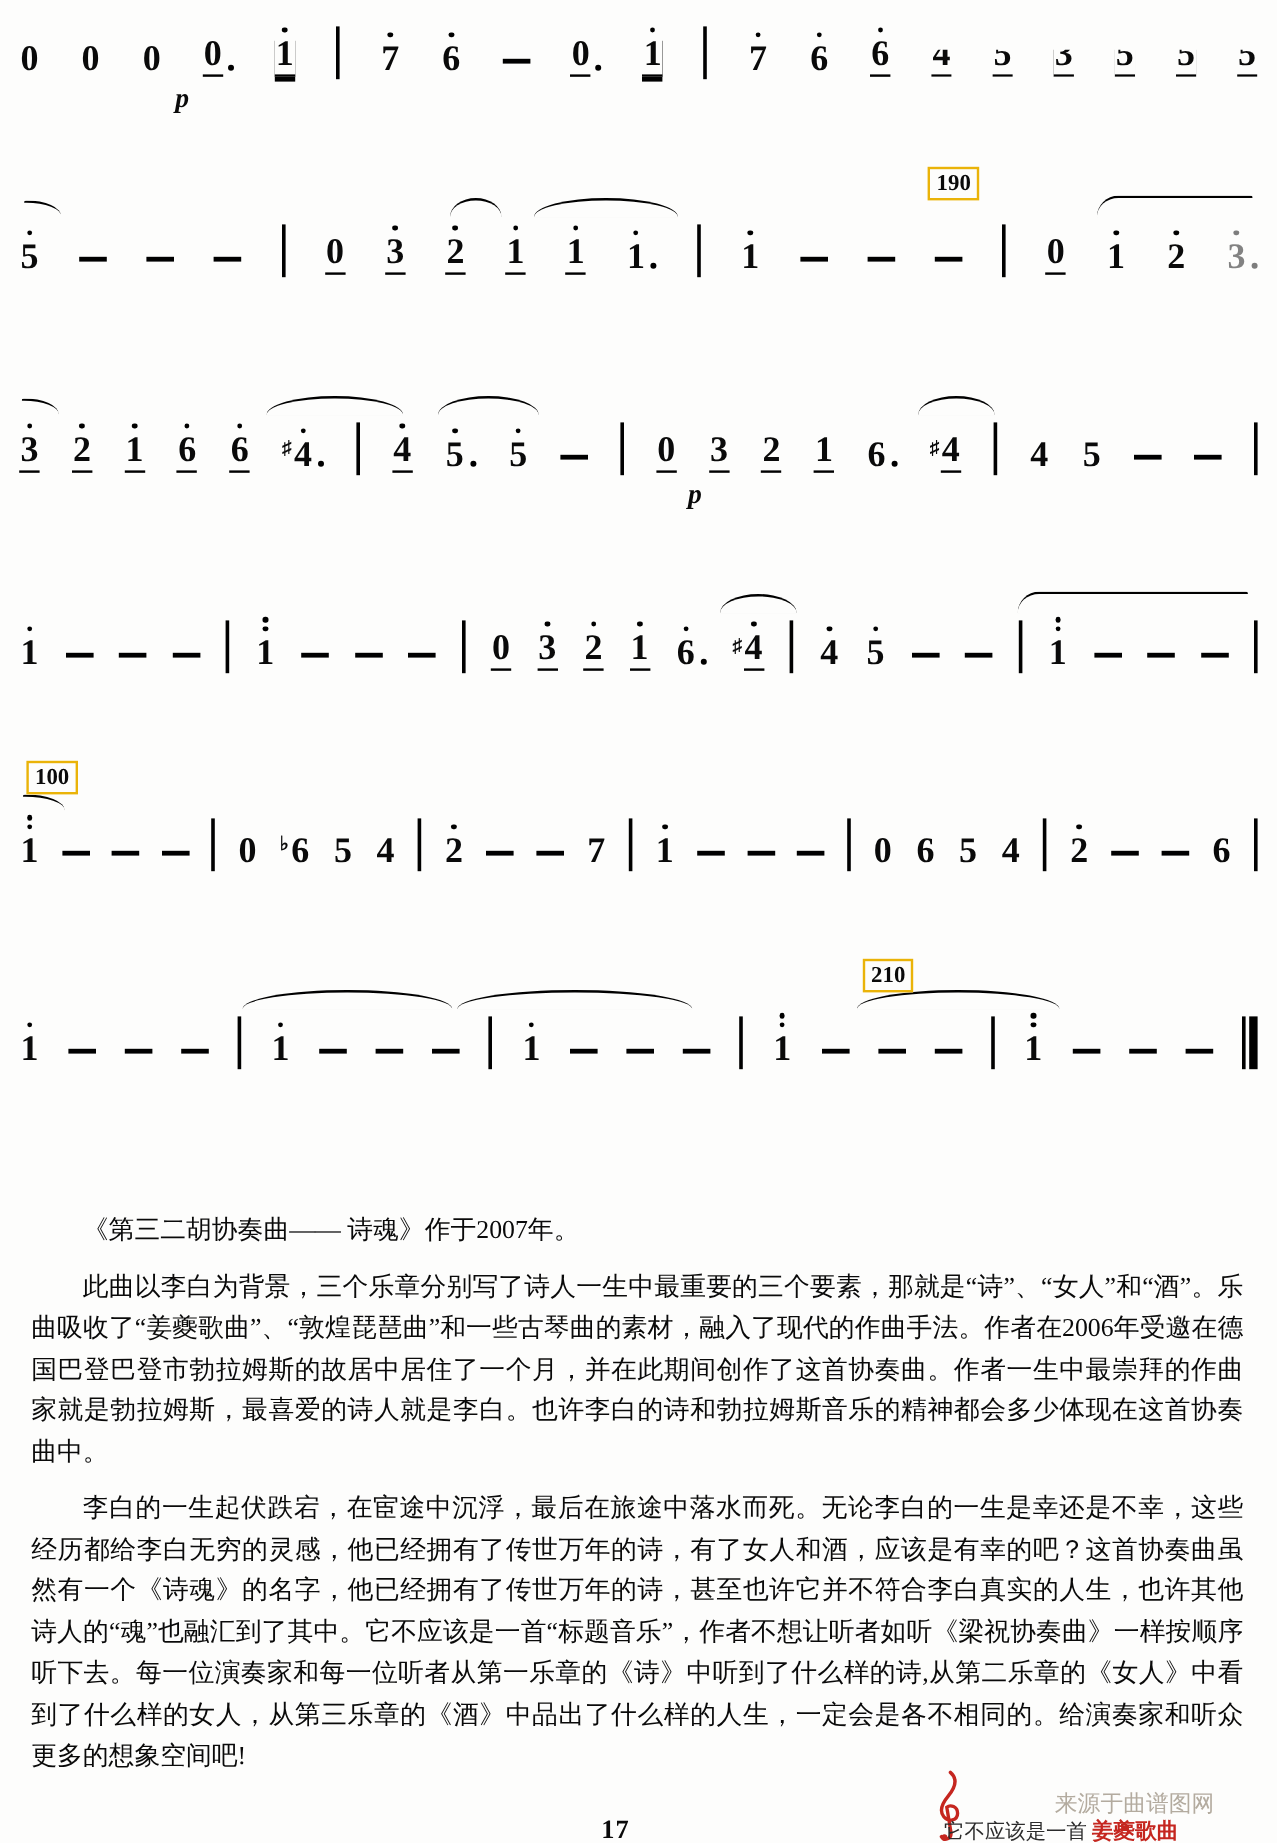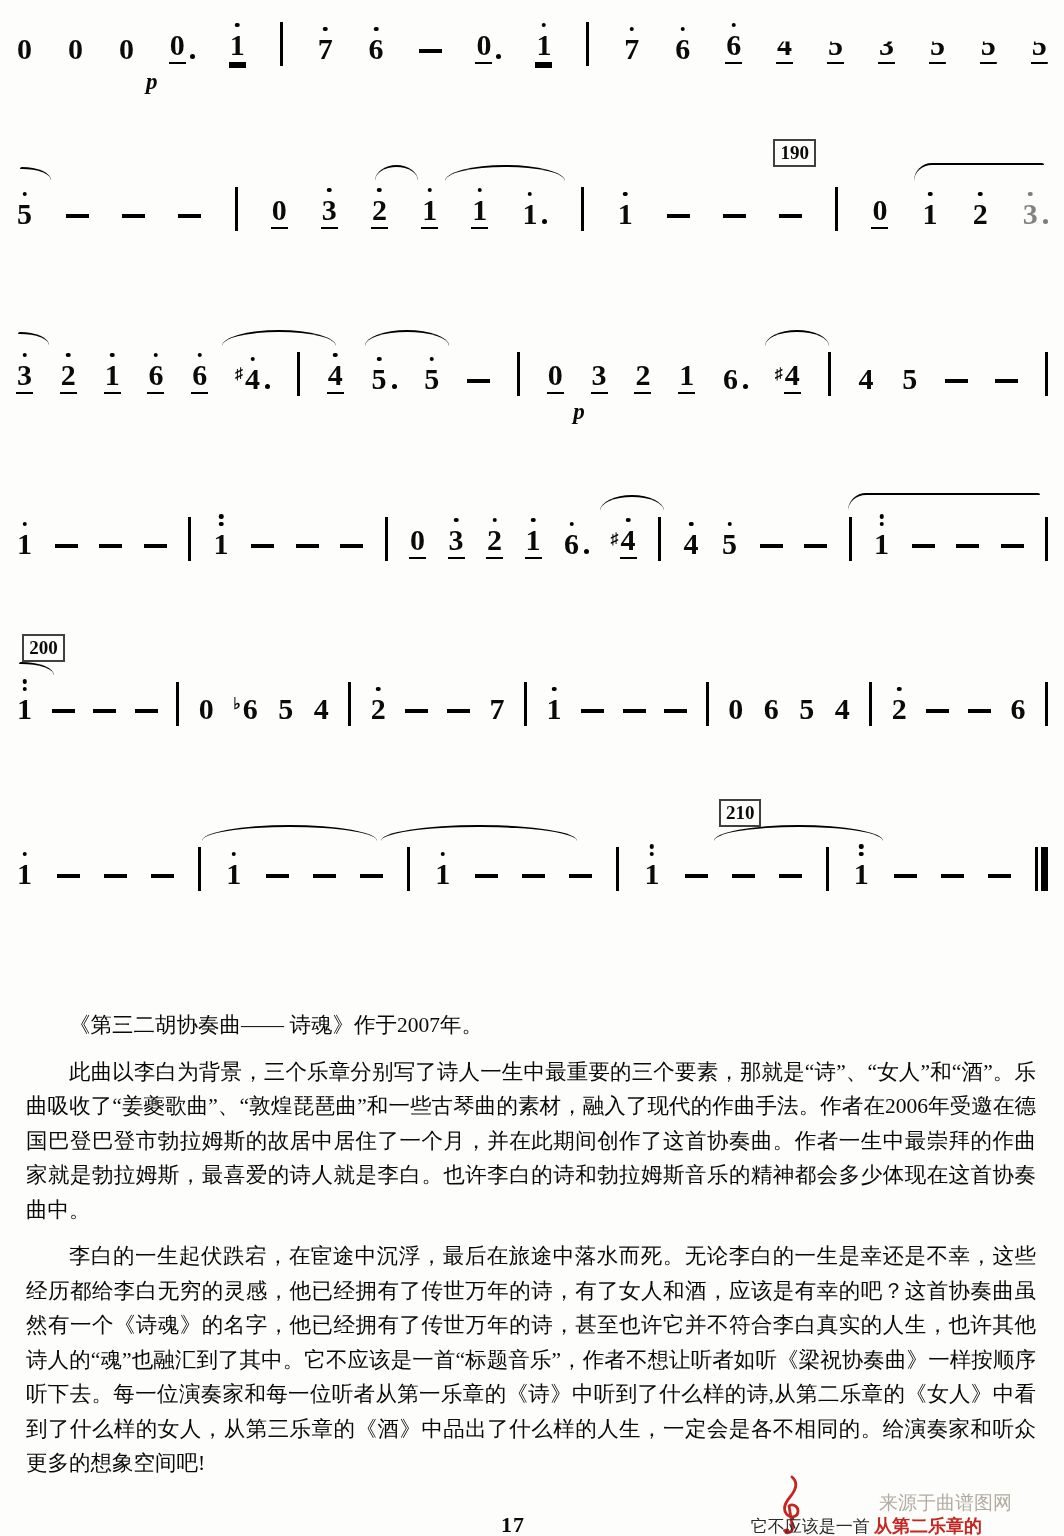--- a/index.html
+++ b/index.html
@@ -27,21 +27,21 @@
   .barline{width:3px;height:44px;background:#000;margin-bottom:-2px;}
   .endbar{display:flex;gap:3px;margin-bottom:-2px;}
   .endbar i{display:block;height:44px;background:#000;}
   .endbar i:first-child{width:3px;} .endbar i:last-child{width:7px;}
   .clip .numwrap{clip-path:inset(34% 0 0 0);}
   .faint{opacity:.5;}
   .arc{position:absolute;height:14px;top:-18px;border-top:2.5px solid #000;
        border-radius:50% 50% 0 0 / 100% 100% 0 0;}
   .arc.tiein{height:12px;top:-16px;border-radius:2px 100% 0 0 / 2px 100% 0 0;}
   .arc.flatleft{height:16px;top:-20px;border-radius:18px 2px 0 0;}
-  .rbox{position:absolute;bottom:100%;margin-bottom:16px;border:2px solid #404040;
+  .rbox{position:absolute;bottom:100%;margin-bottom:16px;border:2px solid #eab308;
         font:700 19px "Liberation Serif", serif;padding:0 5px;line-height:24px;background:#fdfdfc;}
   .dyn{position:absolute;top:100%;margin-top:5px;font:italic 700 23px "Liberation Serif", serif;}
   
   .notes{margin:0 14px;width:1034px;}
   .notes h3{font:700 23px "Liberation Serif", serif;margin:0 0 8px 0;}
   .notes p{font:400 21.5px "Liberation Serif", serif;line-height:34.5px;margin:12px;
            text-align:justify;text-indent:2em;}
   
   .footer{position:absolute;left:0;top:1488px;width:100%;height:48px;}
   .pageno{position:absolute;left:0;width:1026px;text-align:center;top:24px;
@@ -536,21 +536,21 @@
       <div class="tok">
         <span class="dash"></span>
       </div>
       <div class="tok">
         <span class="numwrap"><span class="num">6</span></span>
       </div>
       <div class="tok">
         <span class="barline"></span>
       </div>
       <div class="arc tiein" style="left: 0.3%; width: 3.4%;"></div>
-      <div class="rbox" style="left: 0.6%;">200</div>
+      <div class="rbox" style="left: 0.6%;">100</div>
     </div>
     <div class="mline">
       <div class="tok">
         <span class="numwrap"><span class="dots">
             <i></i>
           </span><span class="num">1</span></span>
       </div>
       <div class="tok">
         <span class="dash"></span>
       </div>
@@ -654,16 +654,16 @@
 <div class="footer">
   <div class="pageno">17</div>
   <div class="wm">
     <svg width="26" height="62" viewBox="0 0 26 62">
       <path d="M14 3 C21 9 17 17 12 23 C7 29 4.5 35 8.5 40 C12.5 45 20 43 20 37 C20 31.5 14 29.5 11 32 L14.5 53 C15 58 9 61 6.5 56.5" fill="none" stroke="#c5261f" stroke-width="2.8" stroke-linecap="round"></path>
       <circle cx="9" cy="57" r="2.4" fill="#c5261f"></circle>
     </svg>
     <span class="src" style="color: rgb(179, 171, 159); font-family: Liberation Mono, monospace;">来源于曲谱图网</span>
     <span class="upl" style="color: rgb(43, 43, 43);">
       <span>它不应该是一首</span>
-      <span class="site" style="color: rgb(197, 38, 31);">从第二乐章的</span>
+      <span class="site" style="color: rgb(197, 38, 31);">姜夔歌曲</span>
     </span>
   </div>
 </div>
 
 </body></html>

